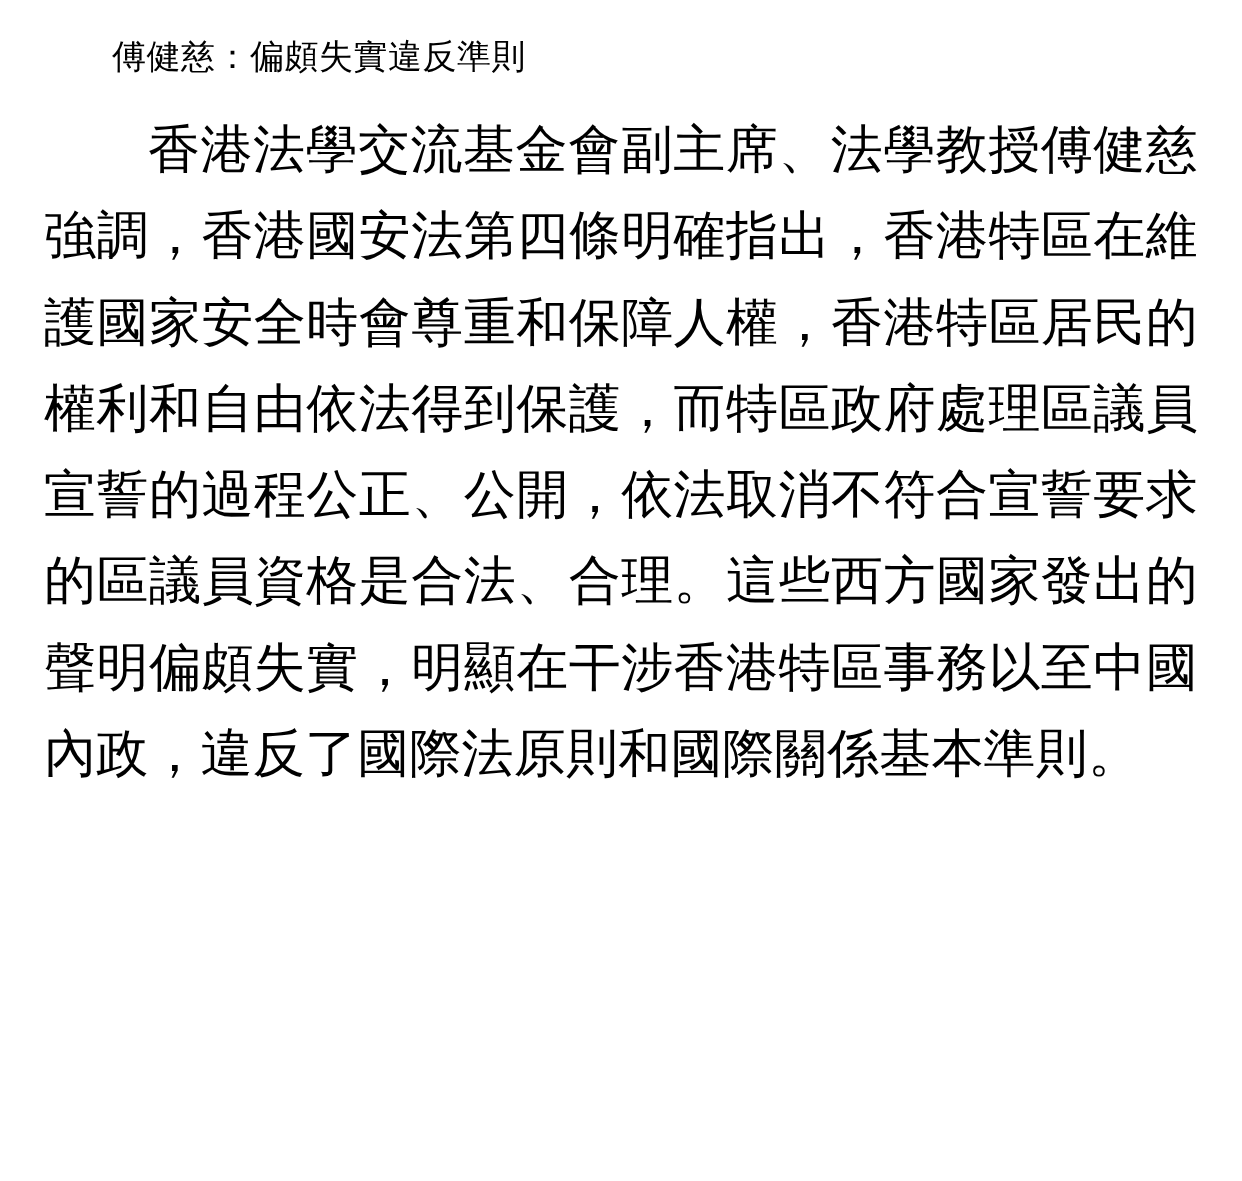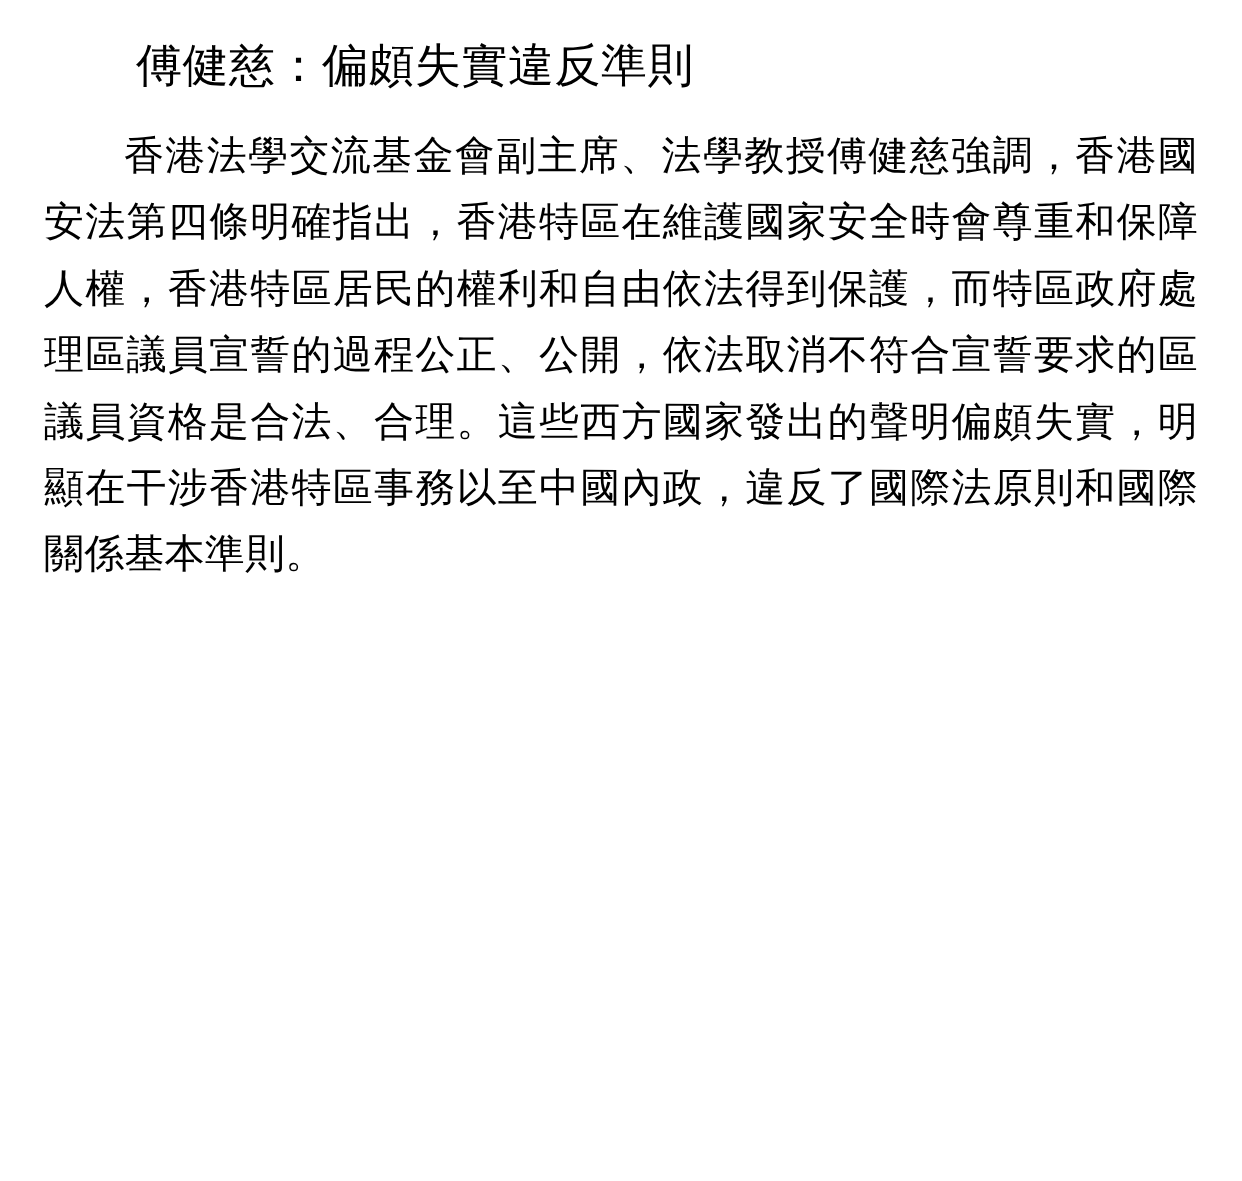--- a/index.html
+++ b/index.html
@@ -15,30 +15,31 @@
     color: #000000;
   }
   .page {
     box-sizing: border-box;
     width: 1242px;
     height: 1181px;
     padding: 34px 44px 0 44px;
     background: #ffffff;
   }
   .article-heading {
-    font-size: 46px;
+    font-size: 34px;
     line-height: 1.35;
     letter-spacing: 0.5px;
     text-indent: 2em;
     margin: 0 0 26px 0;
     font-weight: 400;
     white-space: pre-wrap;
+    font-family: Liberation Serif, serif;
   }
   .article-paragraph {
-    font-size: 40px;
+    font-size: 52px;
     line-height: 1.66;
     letter-spacing: 0.2px;
     text-indent: 2em;
     margin: 0;
     text-align: justify;
     text-justify: inter-ideograph;
     white-space: pre-wrap;
   }
 </style>
 </head>

